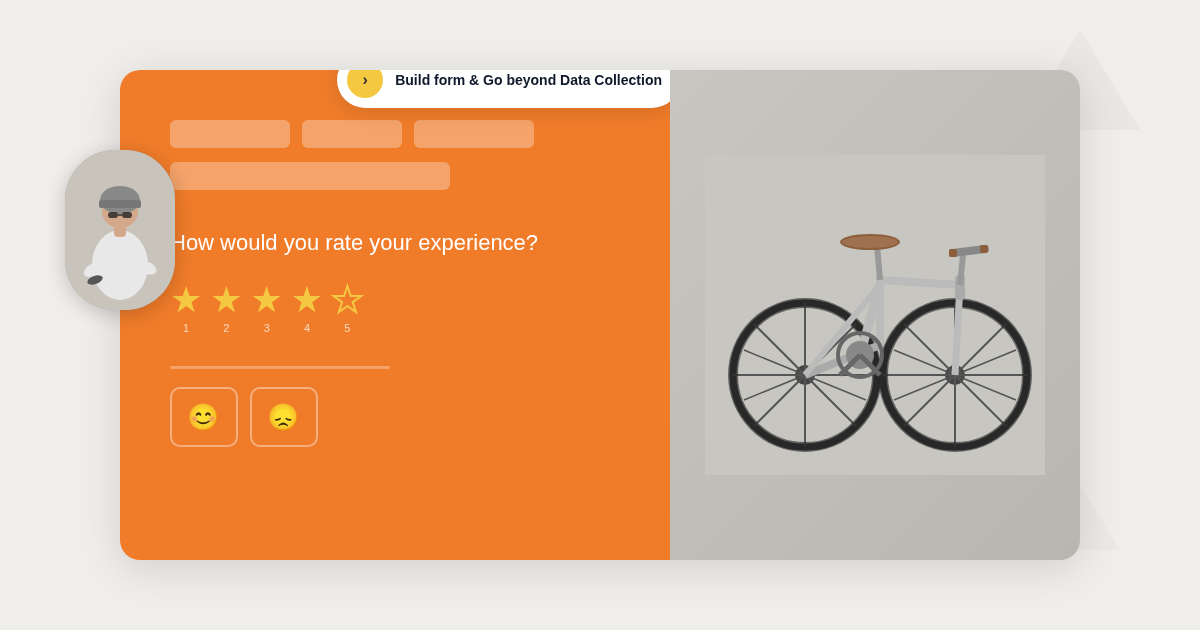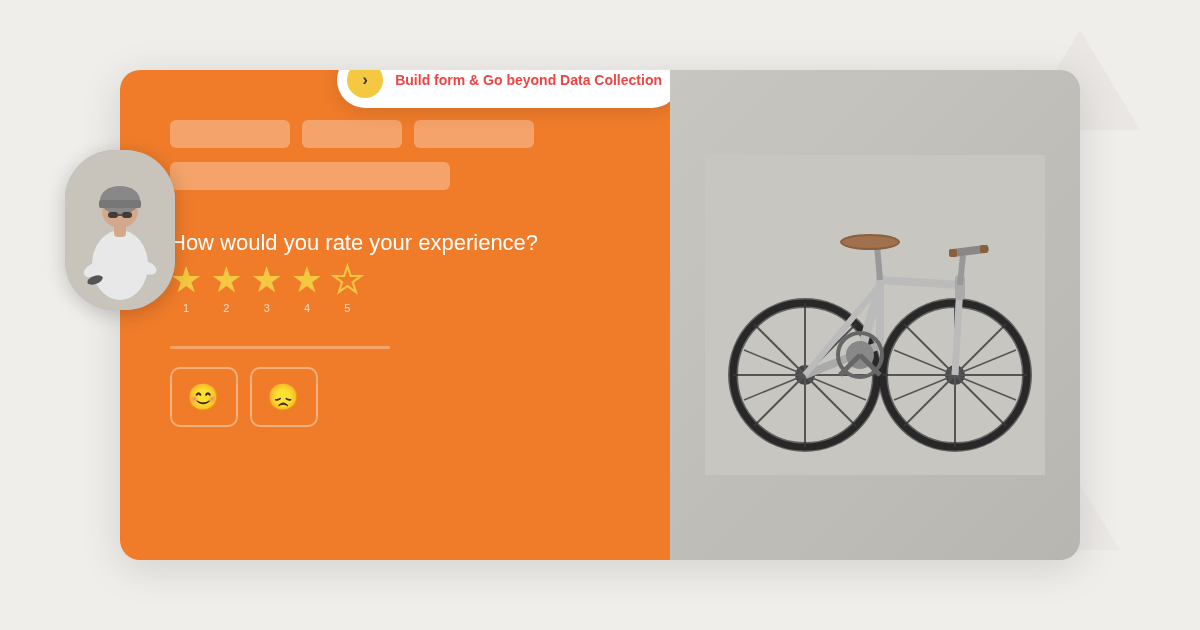--- a/index.html
+++ b/index.html
@@ -84,21 +84,21 @@
       background: rgba(255,255,255,0.3);
       width: 280px;
       margin-bottom: 30px;
     }
 
     
     .rating-question {
       color: #fff;
       font-size: 22px;
       font-weight: 500;
-      margin-bottom: 6px;
+      margin-bottom: 26px;
       margin-top: 10px;
     }
 
     
     .stars-row {
       display: flex;
       gap: 8px;
       align-items: flex-end;
       margin-bottom: 4px;
     }
@@ -191,21 +191,21 @@
       flex-shrink: 0;
     }
     .cta-arrow {
       color: #333;
       font-size: 16px;
       font-weight: bold;
     }
     .cta-text {
       font-size: 14px;
       font-weight: 600;
-      color: #ef4444;
+      color: #0f172a;
       line-height: 1.35;
       text-align: center;
     }
 
     
     .avatar-container {
       position: absolute;
       left: -55px;
       top: 80px;
       width: 110px;

